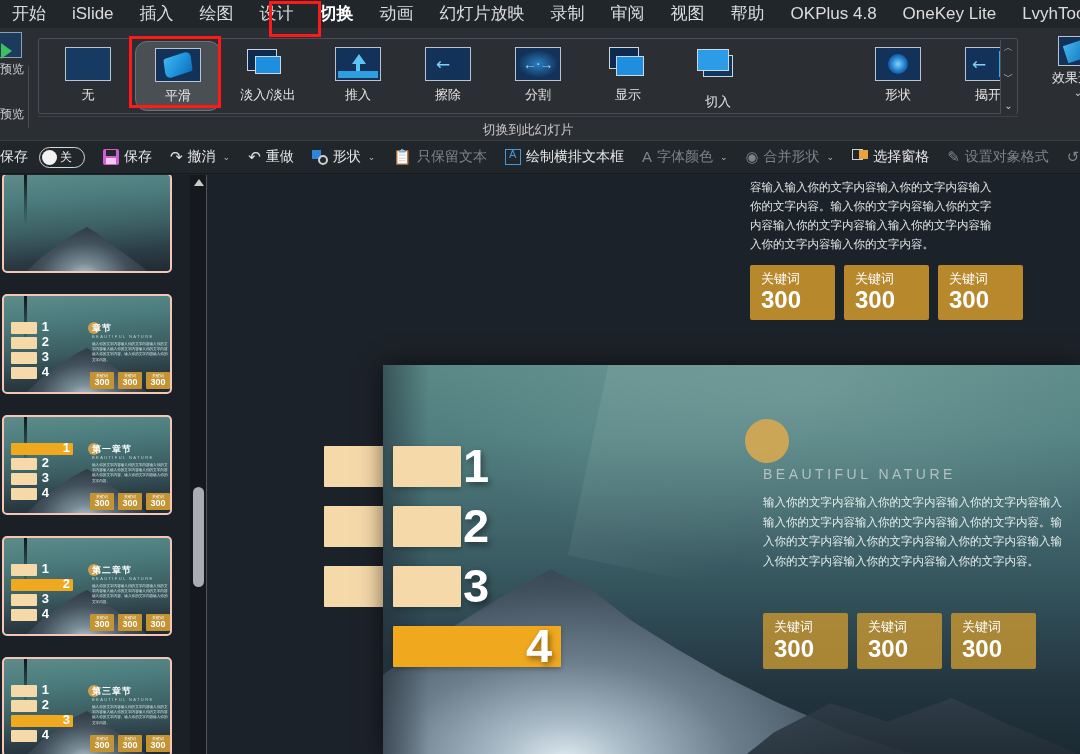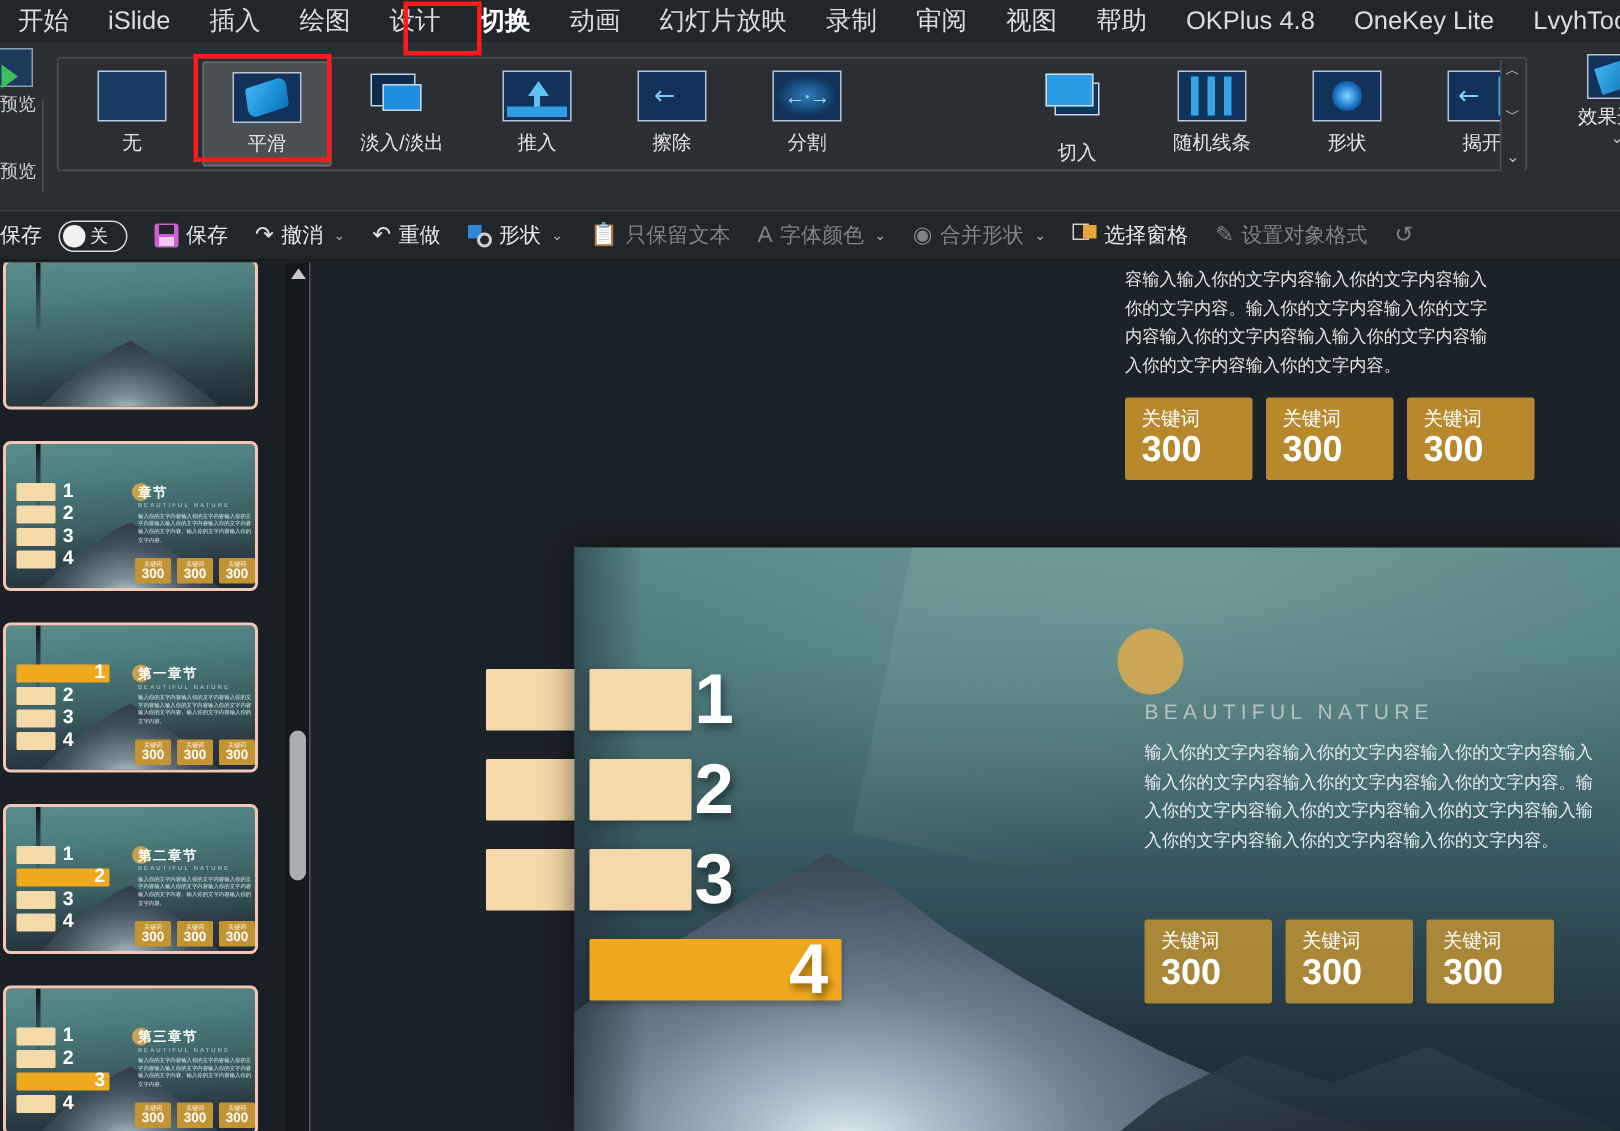--- a/index.html
+++ b/index.html
@@ -59,21 +59,21 @@
   .gallery{
     position:absolute; left:38px; top:10px; width:980px; height:76px;
     border:1px solid #4a4f55; border-radius:2px;
   }
   .tile{
     position:absolute; top:2px; width:86px; height:70px;
     display:flex; flex-direction:column; align-items:center;
     justify-content:flex-start; padding-top:6px; cursor:default;
   }
   .tile.selected{
-    background:#4a4f54; border:1px solid #6c7278; border-radius:2px;
+    background:#4a4f54; border:1px solid #6c7278; border-radius:12px;
   }
   .tile-icon{
     width:46px; height:34px; position:relative; margin-bottom:5px;
   }
   .tile-label{ font-size:13px; color:#e4e4e4; white-space:nowrap; }
 
   .ic-frame{
     position:absolute; left:0; top:0; width:46px; height:34px;
     background:#12325a; border:1px solid #b9c4cf;
   }
@@ -461,38 +461,36 @@
 
     <div class="tile" style="left:456px;">
       <div class="tile-icon">
         <div class="ic-frame"></div>
           <div class="split-glow"></div>
         <div class="split-arrows">←⋅→</div>
       </div>
       <div class="tile-label">分割</div>
     </div>
 
+    <div class="tile" style="left:546px;">
+      <div class="tile-icon">
+        <div class="fade-back" style="left:4px;top:0px;width:30px;height:22px;"></div>
+        <div class="fade-front" style="left:11px;top:9px;width:28px;height:20px;"></div>
+      </div>
+      <div class="tile-label">显示</div>
+    </div>
 
     <div class="tile" style="left:636px;gap:10px;">
       <div class="tile-icon">
         <div class="fade-back" style="left:8px;top:8px;width:30px;height:22px;background:#11365e;"></div>
         <div class="fade-front" style="left:2px;top:2px;width:32px;height:22px;background:#2c9ce6;"></div>
       </div>
       <div class="tile-label">切入</div>
     </div>
 
-    <div class="tile" style="left:726px;">
-      <div class="tile-icon lines-ic">
-        <div class="ic-frame"></div>
-        <span style="left:9px;"></span>
-          <span style="left:20px;"></span>
-          <span style="left:31px;"></span>
-      </div>
-      <div class="tile-label">随机线条</div>
-    </div>
 
     <div class="tile" style="left:816px;">
       <div class="tile-icon">
         <div class="ic-frame"></div>
           <div class="shape-dot"></div>
       </div>
       <div class="tile-label">形状</div>
     </div>
 
     <div class="tile" style="left:906px;">
@@ -510,20 +508,21 @@
       <div>⌄</div>
     </div>
   </div>
 
   <div class="effects-btn">
     <div class="effects-icon"></div>
     <div class="effects-label">效果选项</div>
     <div class="effects-caret">⌄</div>
   </div>
 
+  <div class="group-caption">切换到此幻灯片</div>
 </div>
 <div class="redbox" style="left:129px;top:36px;width:92px;height:72px;"></div>
 
 <div class="qat">
 
   <div class="qitem" style="padding-left:0;">
     <span>保存</span>
   </div>
 
   <div class="qitem" style="padding-left:2px;">
@@ -556,20 +555,24 @@
       </span>
     <span>形状</span>
     <span class="caret">⌄</span>
   </div>
 
   <div class="qitem dim">
     <span class="gl">📋</span>
     <span>只保留文本</span>
   </div>
 
+  <div class="qitem">
+    <span class="txta"></span>
+    <span>绘制横排文本框</span>
+  </div>
 
   <div class="qitem dim">
     <span class="gl">A</span>
     <span>字体颜色</span>
     <span class="caret">⌄</span>
   </div>
 
   <div class="qitem dim">
     <span class="gl">◉</span>
     <span>合并形状</span>

